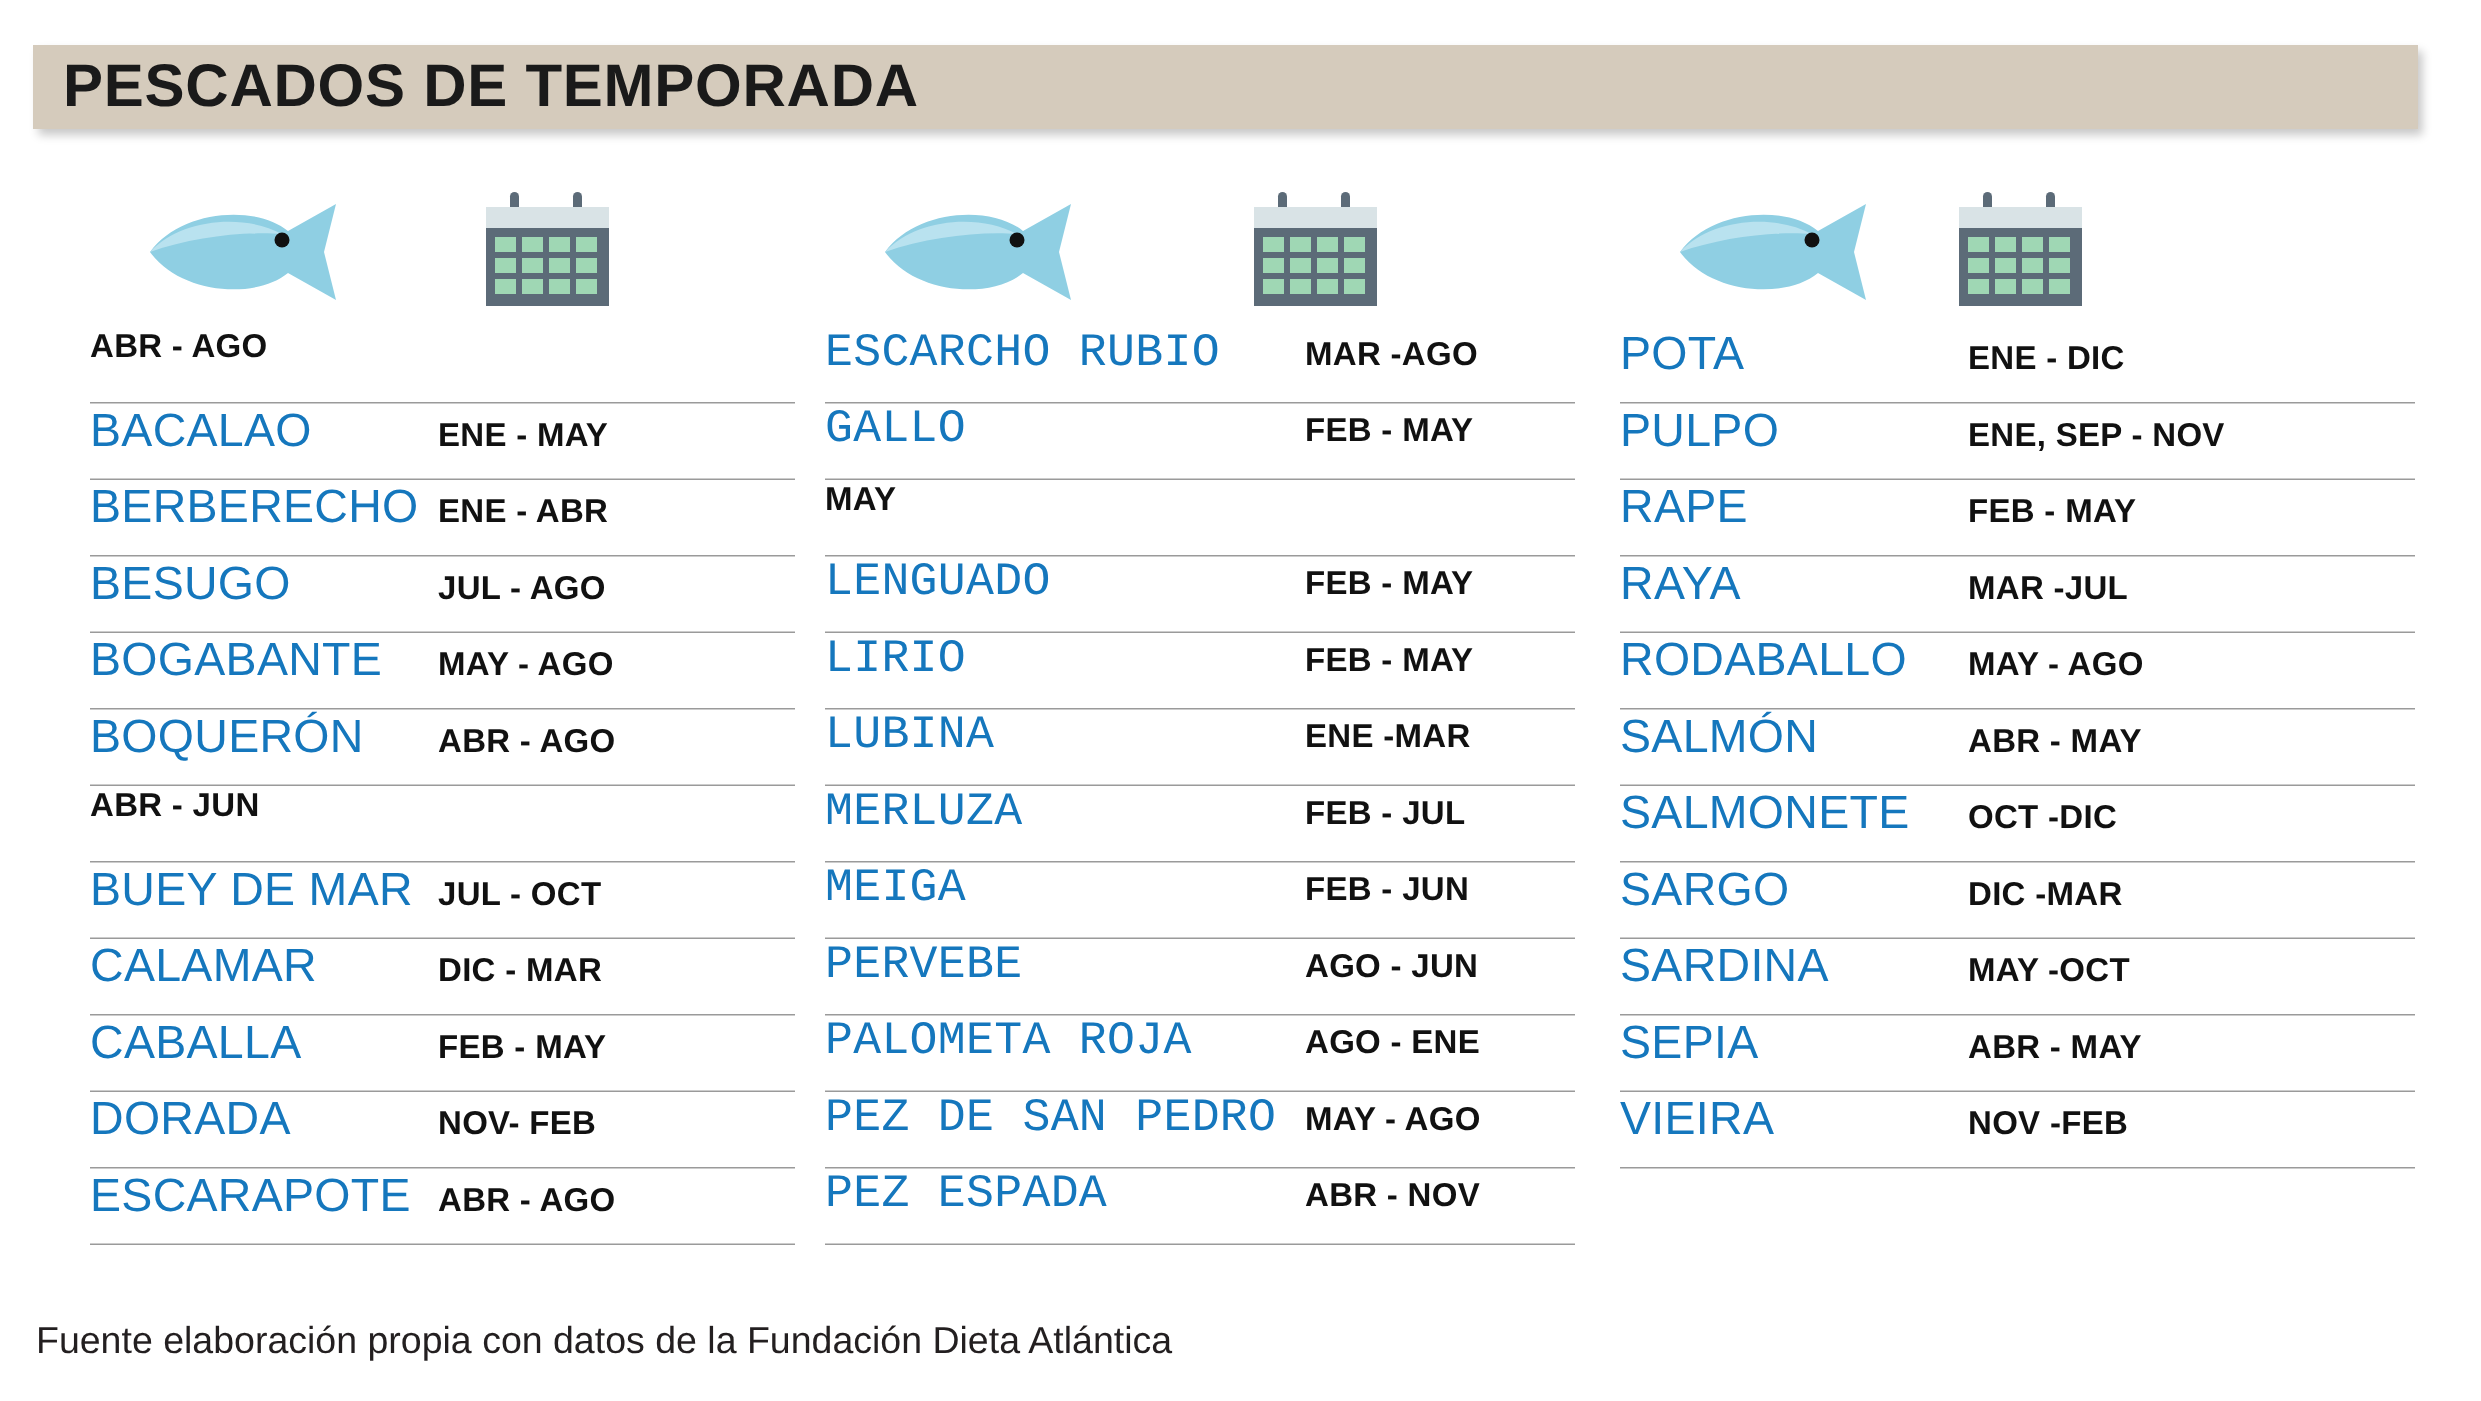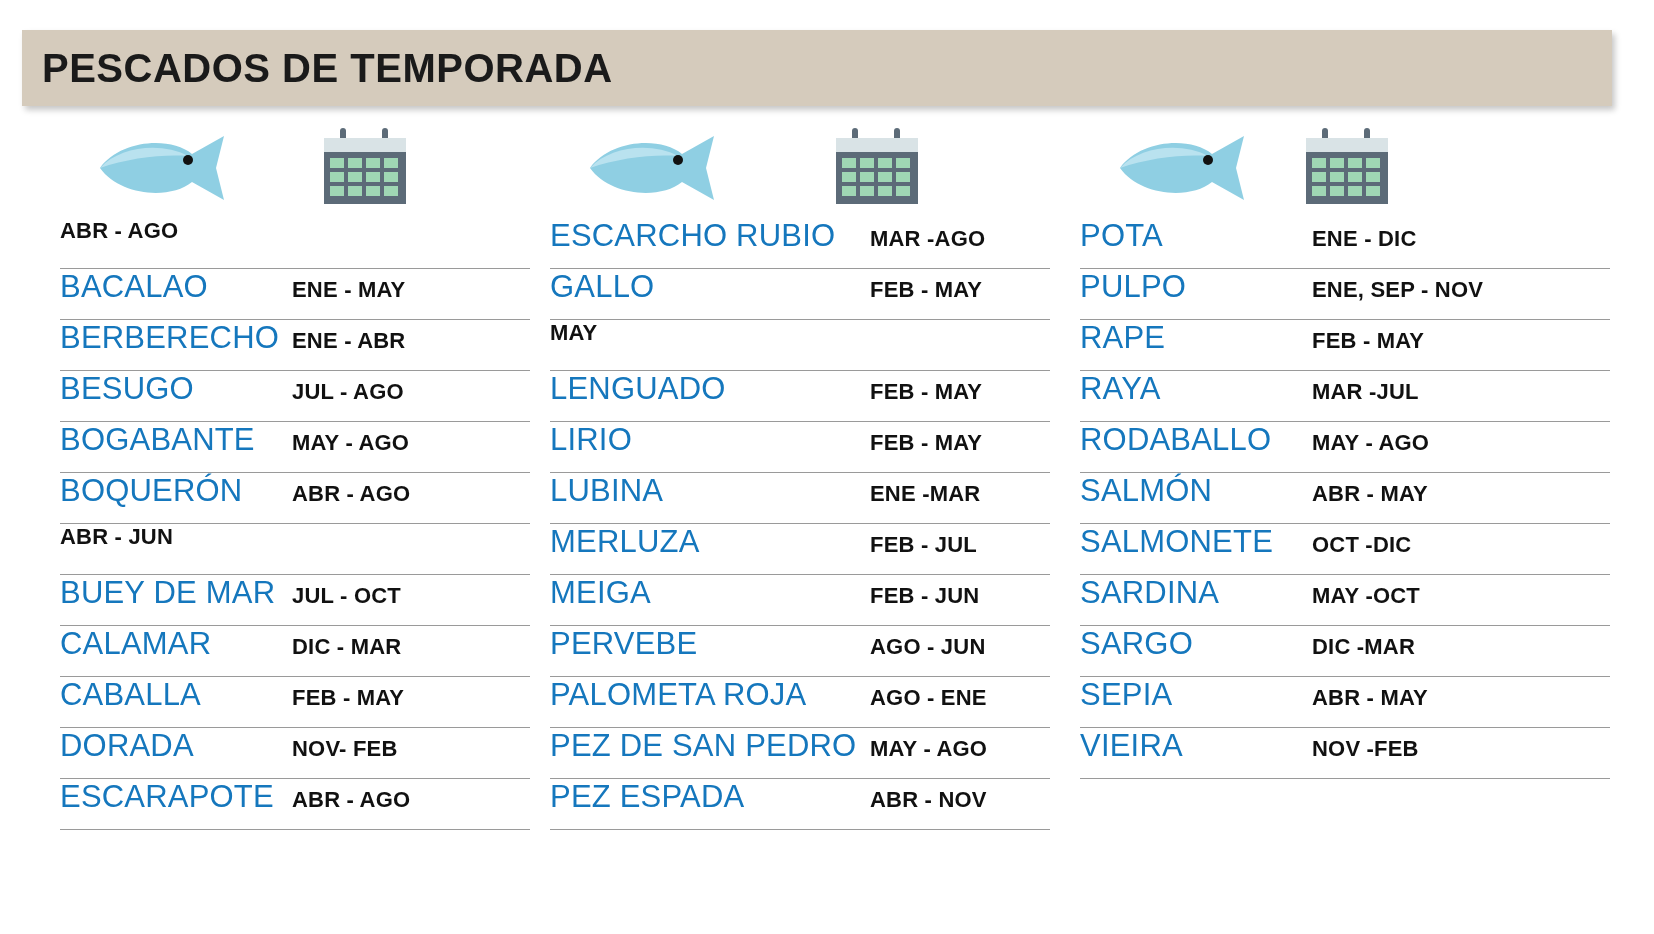--- a/index.html
+++ b/index.html
@@ -19,21 +19,21 @@
     width: 1654px;
     height: 934px;
     box-sizing: border-box;
   }
   
   .title-bar {
     position: absolute;
     left: 22px;
     top: 30px;
     width: 1590px;
-    height: 76px;
+    height: 56px;
     background: #d5cbbc;
     box-shadow: 3px 4px 6px rgba(0,0,0,0.22);
   }
   .title-bar .title-text {
     position: absolute;
     left: 20px;
     top: 50%;
     transform: translateY(-50%);
     font-family: "Liberation Sans", sans-serif;
     font-weight: bold;
@@ -92,21 +92,21 @@
   }
   .months {
     font-family: Liberation Sans, sans-serif;
     font-weight: bold;
     font-size: 22px;
     color: #111111;
     white-space: nowrap;
     letter-spacing: 0.2px;
   }
   .col-0 .name  { width: 232px; }
-  .col-1 .name  { width: 320px; }
+  .col-1 .name  { width: 320px; font-family: Liberation Mono, monospace; }
   .col-2 .name  { width: 232px; }
   .col-0 .months { width: 210px; }
   .col-1 .months { width: 180px; }
   .col-2 .months { width: 280px; }
 
   
   .source {
     position: absolute;
     left: 24px;
     top: 880px;
@@ -347,34 +347,35 @@
         </div>
         <div class="row">
           <span class="name">SALMÓN</span>
           <span class="months">ABR  -  MAY</span>
         </div>
         <div class="row">
           <span class="name">SALMONETE</span>
           <span class="months">OCT  -DIC</span>
         </div>
         <div class="row">
+          <span class="name">SARGO</span>
+          <span class="months">DIC  -MAR</span>
+        </div>
+        <div class="row">
           <span class="name">SARDINA</span>
           <span class="months">MAY  -OCT</span>
         </div>
         <div class="row">
-          <span class="name">SARGO</span>
-          <span class="months">DIC  -MAR</span>
-        </div>
-        <div class="row">
           <span class="name">SEPIA</span>
           <span class="months">ABR  -  MAY</span>
         </div>
         <div class="row">
           <span class="name">VIEIRA</span>
           <span class="months">NOV  -FEB</span>
         </div>
       </div>
     </div>
 
   </div>
 
+  <div class="source">Fuente elaboración propia con datos de la Fundación Dieta Atlántica</div>
 
 </div>
 
 </body></html>

